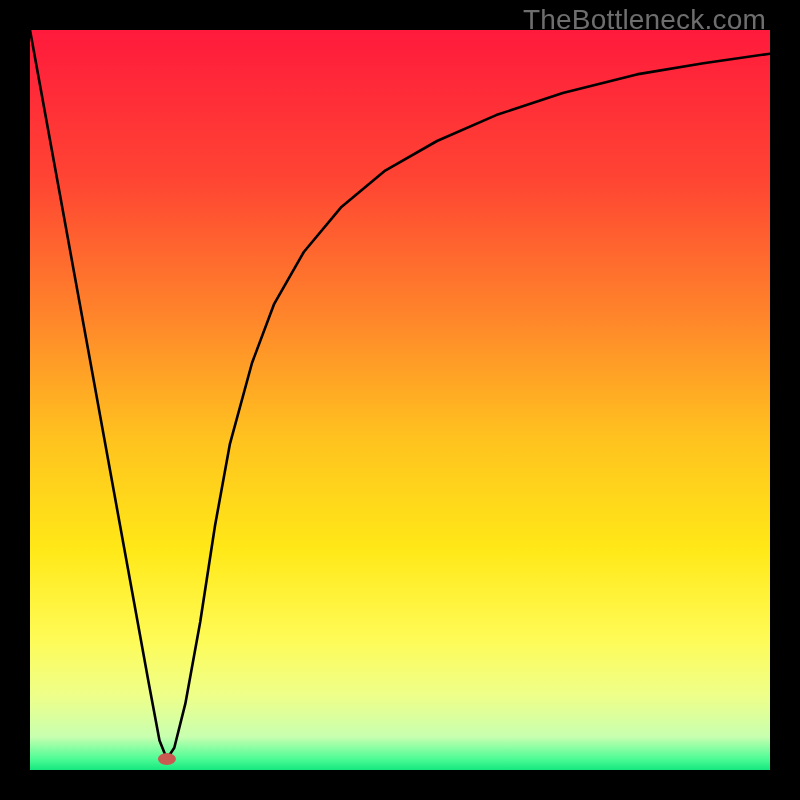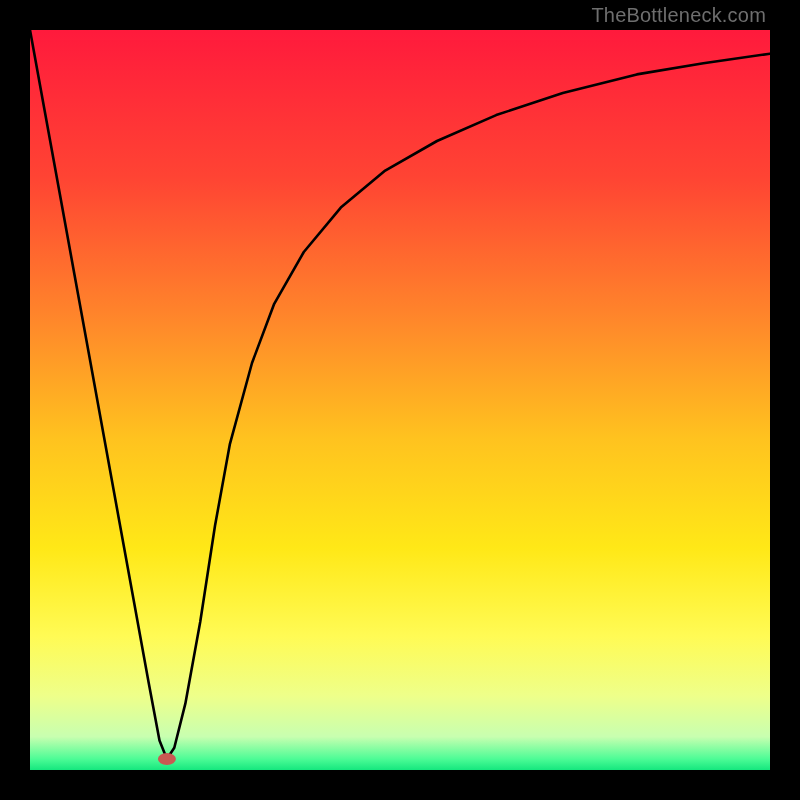--- a/index.html
+++ b/index.html
@@ -24,21 +24,21 @@
     left: 0;
     top: 0;
     width: 740px;
     height: 740px;
   }
   .watermark {
     position: absolute;
     top: 4px;
     right: 34px;
     color: #6e6e6e;
-    font-size: 20px;
+    font-size: 28px;
     font-weight: 500;
     letter-spacing: 0.2px;
     user-select: none;
   }
   svg { display: block; }
 </style>
 </head>
 <body>
 
 <div class="watermark">TheBottleneck.com</div>

